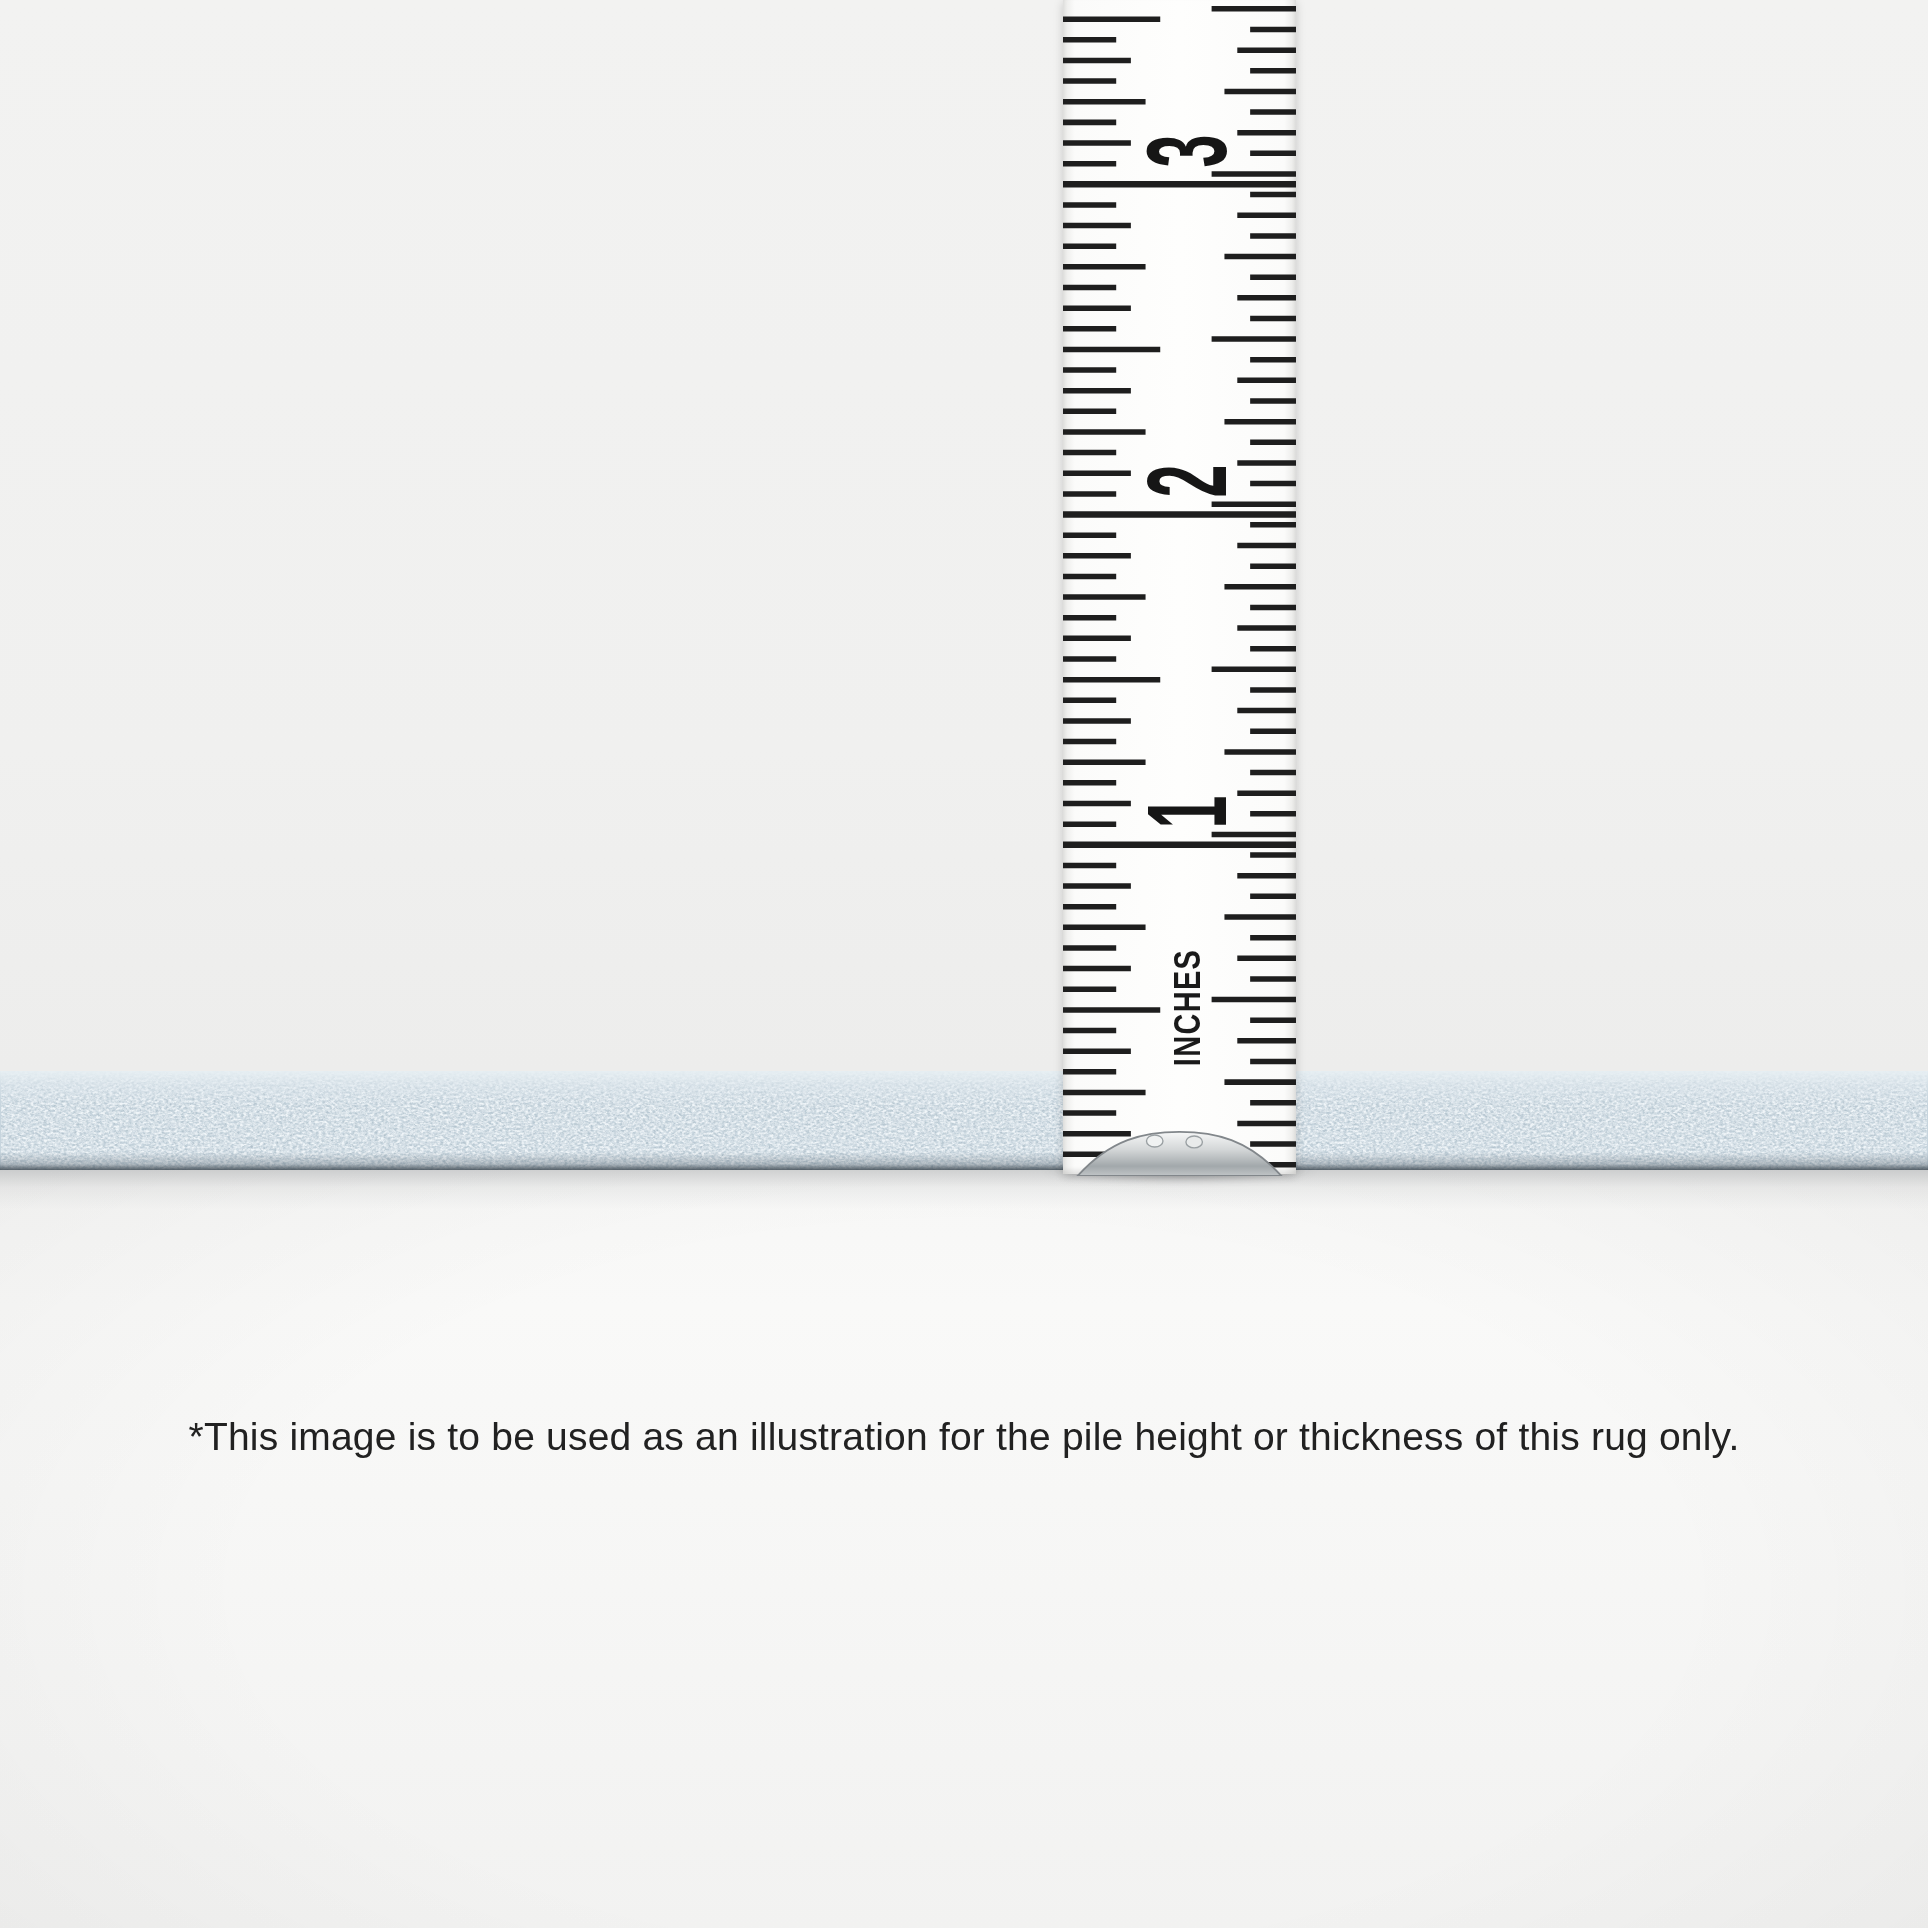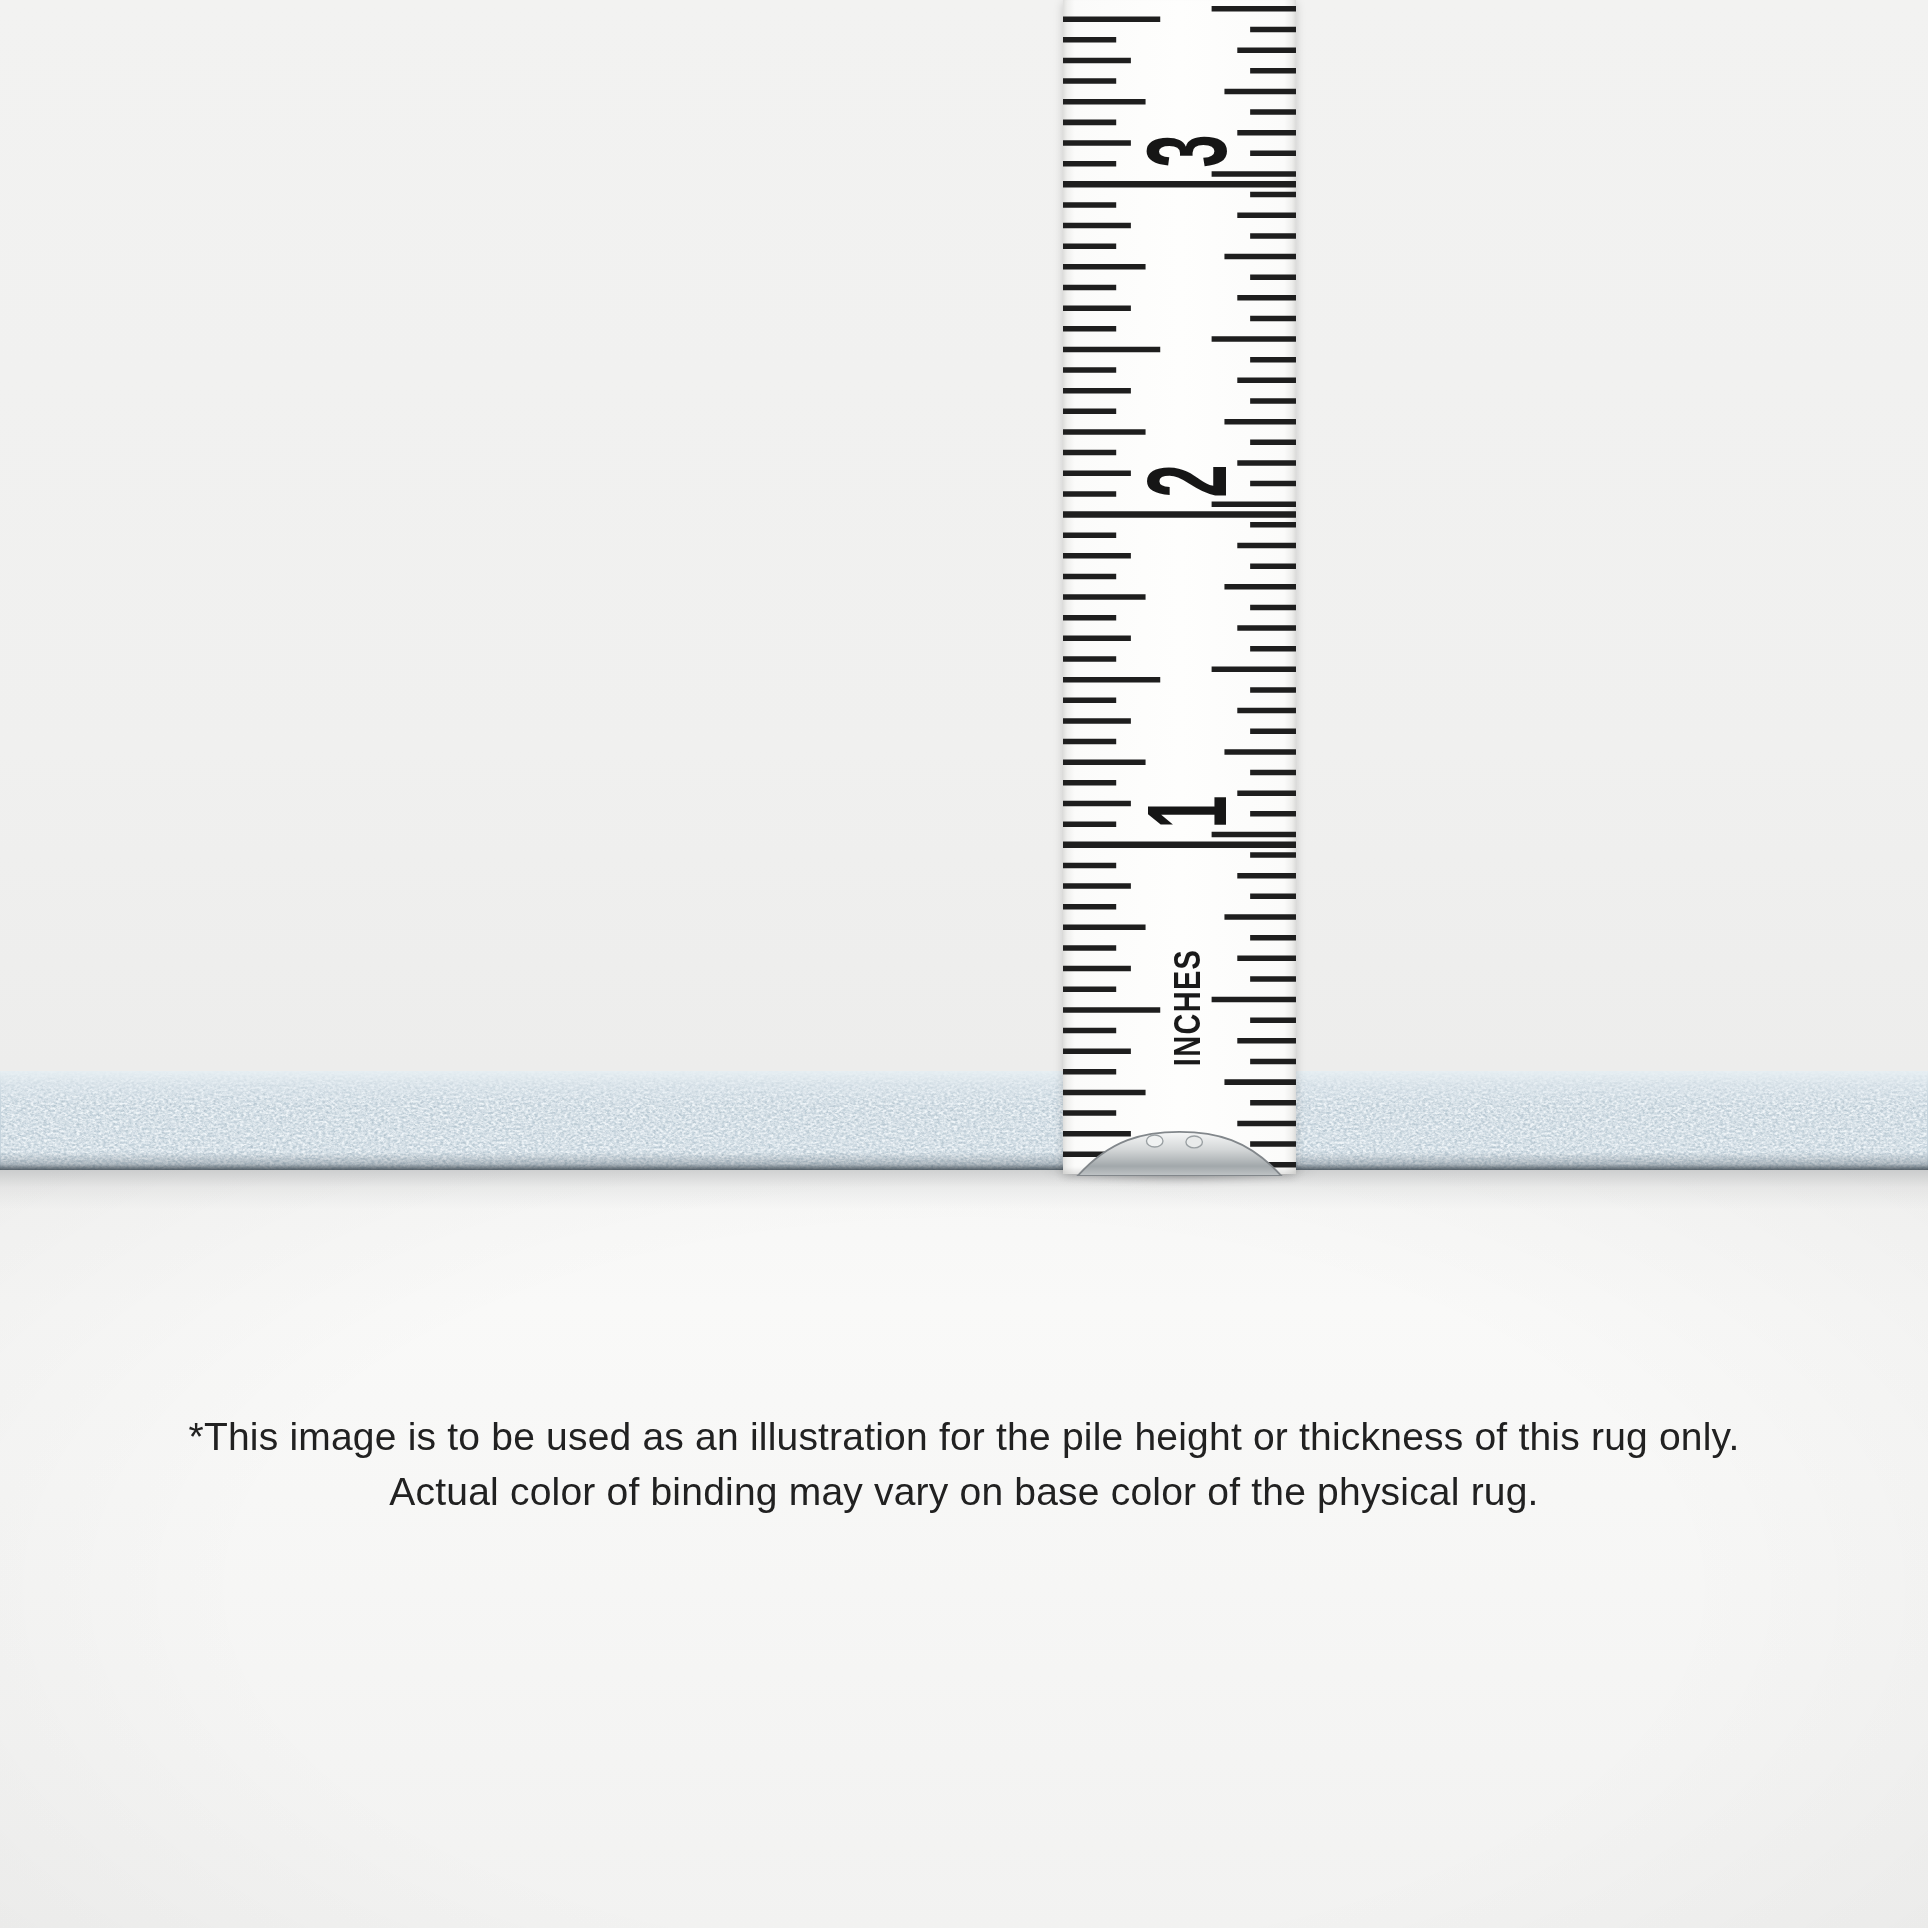--- a/index.html
+++ b/index.html
@@ -249,17 +249,16 @@
         </linearGradient>
       </defs>
       <path d="M16,52 C52,12 88,4 127,4 C166,4 202,12 238,52 Z" fill="url(#metal)" stroke="#82878b" stroke-width="2"></path>
       <ellipse cx="100" cy="14" rx="9" ry="6.5" fill="#f0f2f2" stroke="#9aa0a3" stroke-width="1.5"></ellipse>
       <ellipse cx="143" cy="15" rx="9" ry="6.5" fill="#e9ebeb" stroke="#9aa0a3" stroke-width="1.5"></ellipse>
     </svg>
   </div>
 
   <div class="caption">
     <p>*This image is to be used as an illustration for the pile height or thickness of this rug only.</p>
-    <p>Actual color of binding may vary on base color of the physical rug.</p>
   </div>
 
 </div>
 
 
 </body></html>

